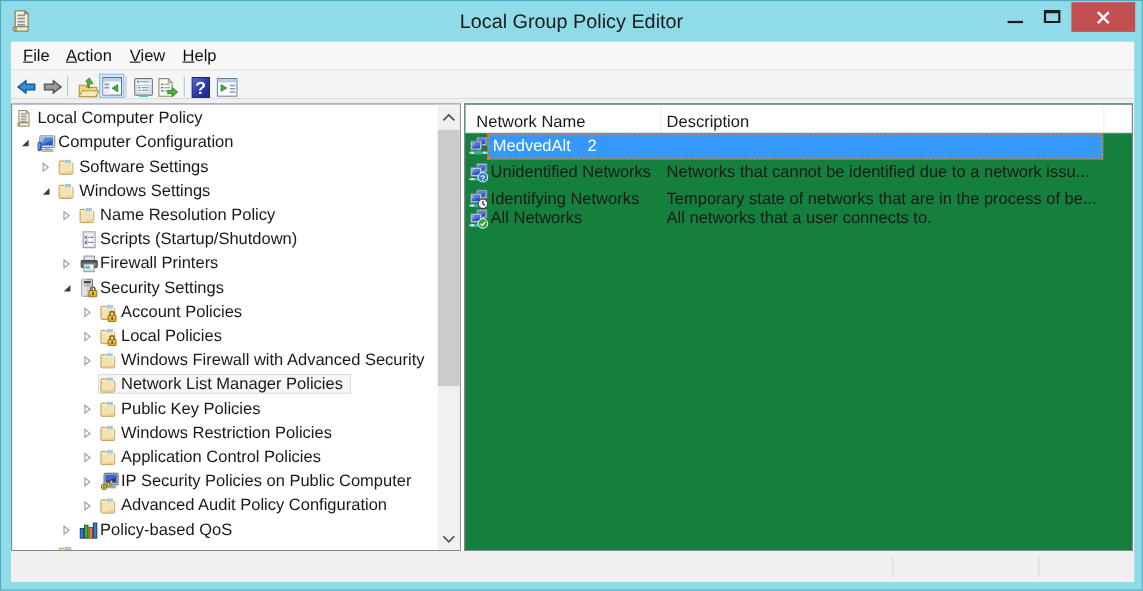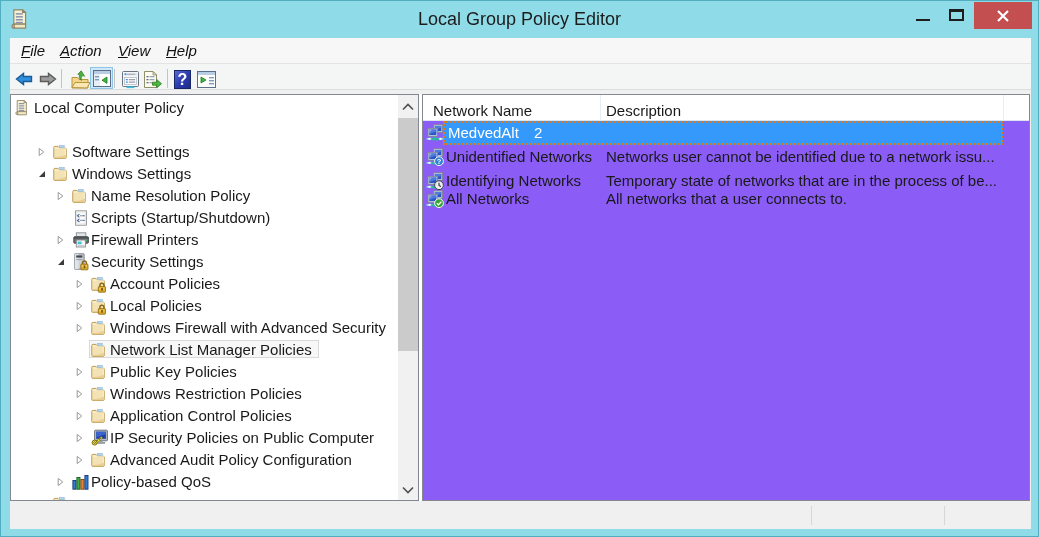--- a/index.html
+++ b/index.html
@@ -10,32 +10,32 @@
 #appicon { position:absolute; left:10px; top:7px; }
 #title { position:absolute; left:0; top:0; width:100%; height:37px; line-height:36px;
   text-align:center; font-size:18px; color:#1c1c1c; }
 #btn-min { position:absolute; left:915px; top:18px; width:14px; height:2px; background:#1d1d1d; }
 #btn-max { position:absolute; left:948px; top:8px; width:15px; height:12px;
   border:2px solid #1d1d1d; border-top-width:3px; }
 #btn-close { position:absolute; left:973px; top:1px; width:58px; height:27px; background:#c44f51; }
 #btn-close svg { position:absolute; left:23px; top:8px; }
 #client { position:absolute; left:9px; top:37px; width:1021px; height:491px; background:#f0f0f0; }
 #menubar { position:absolute; left:0; top:0; width:100%; height:25px; background:#f7f7f7; }
-.menu { position:absolute; top:0; height:26px; line-height:26px; font-size:15px; color:#111;font-style:italic; }
+.menu { position:absolute; top:0; height:26px; line-height:26px; font-size:15px; color:#111; }
 .menu u { text-decoration:underline; }
 #toolbar { position:absolute; left:0; top:25px; width:100%; height:27px; background:#f4f5f5;
   border-top:1px solid #e3e3e3; border-bottom:1px solid #dcdcdc; }
 .tsep { position:absolute; top:5px; width:1px; height:19px; background:#c3c3c3; }
 .tbtn { position:absolute; top:6px; }
 #tglbox { position:absolute; left:80px; top:3px; width:23px; height:22px; background:#cde8fa; border:1px solid #91c4e4; }
 #panegap { position:absolute; left:409px; top:56px; width:3px; height:407px; background:#fff; }
 #leftpane { position:absolute; left:0; top:56px; width:409px; height:407px;
   background:#fff; border:1px solid #828790; overflow:hidden; }
 #rightpane { position:absolute; left:412px; top:56px; width:608px; height:407px;
-  background:#8b5cf6; border:1px solid #828790; overflow:hidden; }
+  background:#15803d; border:1px solid #828790; overflow:hidden; }
 #statusbar { position:absolute; left:0; top:463px; width:100%; height:28px; background:#f0f0f0; }
 .ssep { position:absolute; top:5px; width:1px; height:19px; background:#d7d7d7; }
 .trow { position:absolute; height:22px; width:100%; font-size:15px; color:#191919; }
 .trow .txt { position:absolute; top:0; height:22px; line-height:22px; white-space:nowrap; }
 .trow svg.icon { position:absolute; top:2px; }
 .trow svg.arrow { position:absolute; top:6px; }
 .selbox { position:absolute; left:78px; top:245px; width:230px; height:18px;
   background:#f7f7f7; border:1px solid #d9d9d9; }
 #vscroll { position:absolute; right:0; top:0; width:20px; height:100%; background:#f1f1f1; }
 #vthumb { position:absolute; left:0; top:23px; width:20px; height:233px; background:#cbcbcb; }
@@ -160,20 +160,36 @@
 <rect x="3.8" y="4" width="5.4" height="1.2" fill="#8b95b1"></rect>
 <rect x="3.8" y="6.3" width="5.4" height="1.2" fill="#8b95b1"></rect>
 <rect x="3.8" y="8.6" width="5.4" height="1.2" fill="#8b95b1"></rect>
 <rect x="3.8" y="10.8" width="5.4" height="1.2" fill="#8b95b1"></rect>
 <path d="M2.6 12.6 h8.8 v3.2 h-8.8 z" fill="#f0e8c2" stroke="#95896a" stroke-width="0.9"></path>
 <path d="M2.6 12.6 a1.75 1.6 0 0 0 -1.75 1.6 a1.75 1.6 0 0 0 1.75 1.6 z" fill="#e6dcae" stroke="#95896a" stroke-width="0.9"></path>
 <ellipse cx="2.5" cy="14.2" rx="0.7" ry="0.85" fill="#a89c74"></ellipse>
 </svg>
           <span class="txt" style="left:23px">Local Computer Policy</span>
         </div>
+<div class="trow" style="top:24px">
+          <svg class="arrow" style="left:7px" width="10" height="10" viewBox="0 0 10 10">
+            <path d="M8 2 V8 H2 z" fill="#3c3c3c"></path>
+          </svg>
+          <svg class="icon" style="left:23px" width="18" height="18" viewBox="0 0 18 18">
+<rect x="2.2" y="2.5" width="13.6" height="10.6" rx="0.8" fill="#dde0e5" stroke="#7b828c" stroke-width="0.9"></rect>
+<rect x="3.9" y="4.2" width="10.2" height="7.1" fill="#2c5ec6"></rect>
+<path d="M3.9 4.2 h10.2 v2.2 l-10.2 4 z" fill="#4f83dd"></path>
+<path d="M3.9 4.2 h3.2 l-3.2 5 z" fill="#9db9ec"></path>
+<rect x="7.4" y="13.1" width="3.4" height="1.7" fill="#aab0b8"></rect>
+<path d="M4.9 14.8 h8.4 l1 1.7 h-10.4 z" fill="#c6cbd2" stroke="#82878d" stroke-width="0.7"></path>
+<rect x="0.4" y="8.2" width="3.1" height="7.9" rx="1.4" fill="#3a6fd8" stroke="#1d3f8a" stroke-width="0.8"></rect>
+<rect x="1.1" y="9" width="0.9" height="5.5" rx="0.45" fill="#8fb2ea"></rect>
+</svg>
+          <span class="txt" style="left:42px">Computer Configuration</span>
+        </div>
 <div class="trow" style="top:46px">
           <svg class="arrow" style="left:26px" width="10" height="10" viewBox="0 0 10 10">
             <path d="M2.2 1.4 L6.8 5 L2.2 8.6 z" fill="none" stroke="#99999b" stroke-width="1"></path>
           </svg>
           <svg class="icon" style="left:42px" width="18" height="18" viewBox="0 0 18 18">
 <path d="M0.75 14.4 v-10 c0-.6.4-1 1-1 h3.3 l1.4 1.7 h5.8 c.6 0 1 .4 1 1 v8.3 c0 .6-.4 1-1 1 h-10.5 c-.6 0-1-.4-1-1 z" fill="#f3e3b4" stroke="#b99344" stroke-width="0.9"></path>
 <path d="M1.6 5.1 h9.8 c.9 0 .9.4.9 1 v7.8 c0 .5 0 .8-.8.8" fill="none" stroke="#fbf4da" stroke-width="1"></path>
 <path d="M0.75 14 c0 .9.4 1.3 1 1.3 h10.5 c.6 0 1-.4 1-1.3 v-3 c-2 2.2-8 3.3-12.5 3 z" fill="#e4c88c" opacity="0.75"></path>
 <rect x="6.6" y="2.6" width="4.6" height="1.7" fill="#abd4f2" stroke="#7aa8cc" stroke-width="0.5"></rect>
 </svg>
@@ -433,21 +449,21 @@
 <rect x="8" y="12.1" width="2.2" height="2" fill="#2fb3a4"></rect>
 <rect x="5.4" y="14" width="7.4" height="2.4" fill="#2fb3a4"></rect>
 <rect x="2" y="4.3" width="9.6" height="8" fill="#b9cee9" stroke="#7e848c" stroke-width="0.9"></rect>
 <rect x="3.3" y="5.6" width="7" height="5.4" fill="#2d55c8"></rect>
 <path d="M3.3 5.6 h7 v1.8 l-7 2.6 z" fill="#4f7ade"></path>
 <path d="M3.3 5.6 h2.6 l-2.6 3.4 z" fill="#8fb0ea"></path>
 <circle cx="13" cy="13.2" r="4.4" fill="#2f7fd6" stroke="#fff" stroke-width="0.9"></circle>
 <text x="13" y="16.3" font-family="Liberation Sans" font-size="7.5" font-weight="bold" fill="#fff" text-anchor="middle">?</text>
           </svg>
 <span class="ltxt" style="left:23px">Unidentified Networks</span>
-<span class="ltxt" style="left:183px">Networks user cannot be identified due to a network issu...</span>
+<span class="ltxt" style="left:183px">Networks that cannot be identified due to a network issu...</span>
 </div>
 <div class="lrow" style="top:74px">
 <svg style="left:3px;top:3px" width="18" height="18" viewBox="0 0 18 18">
 <rect x="0.5" y="13.9" width="17" height="1.9" fill="#7fd4cc"></rect>
 <rect x="2.5" y="13.9" width="2" height="1.9" fill="#fff"></rect>
             <rect x="13.5" y="13.9" width="2" height="1.9" fill="#fff"></rect>
 <rect x="7.6" y="0.8" width="9" height="7.4" fill="#b9cee9" stroke="#7e848c" stroke-width="0.9"></rect>
 <rect x="8.9" y="2" width="6.4" height="5" fill="#2d55c8"></rect>
 <path d="M8.9 2 h6.4 v1.6 l-6.4 2.4 z" fill="#4f7ade"></path>
 <rect x="8" y="12.1" width="2.2" height="2" fill="#2fb3a4"></rect>

